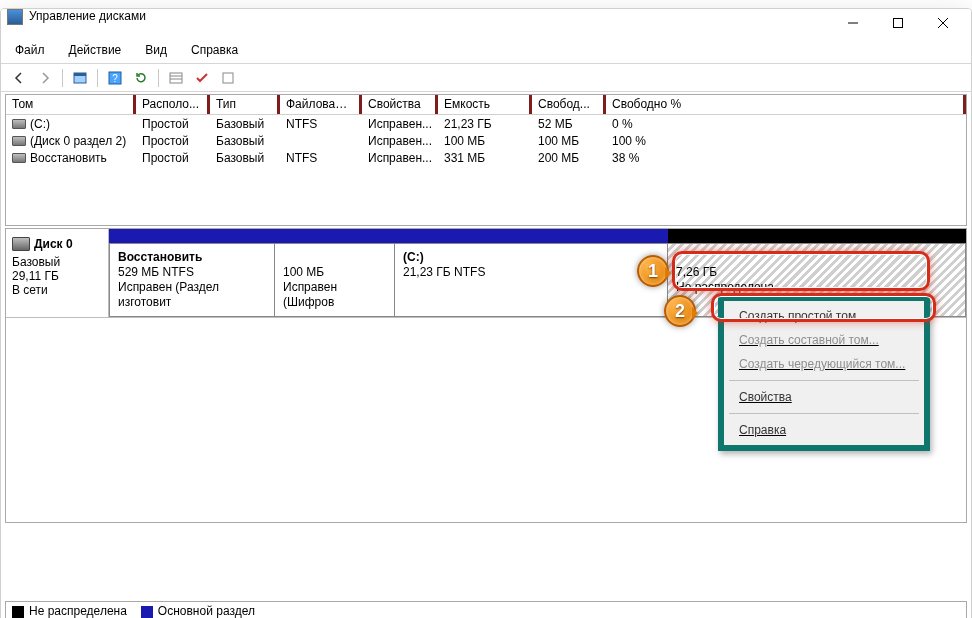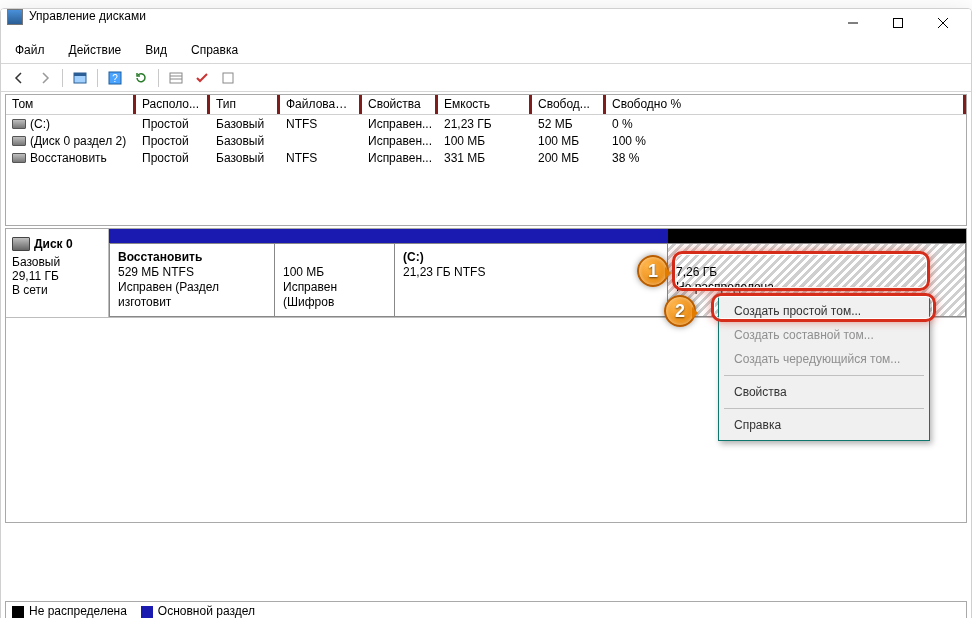--- a/index.html
+++ b/index.html
@@ -62,21 +62,21 @@
   .part{ border:1px solid #888; border-left-width:1px; padding:6px 8px; font-size:12px; line-height:15px; overflow:hidden; }
   .part + .part{ border-left:0; }
   .part.unalloc{
     background: repeating-linear-gradient(135deg,#fff,#fff 3px,#cfcfcf 3px,#cfcfcf 6px);
   }
   .highlight1{ position:absolute; border:3px solid #d62c1a; border-radius:10px; box-shadow:0 0 0 1px #fff inset, 0 0 8px rgba(214,44,26,.5); pointer-events:none; }
   .callout{ position:absolute; width:32px; height:32px; border-radius:50%; background:radial-gradient(circle at 30% 30%,#ffb347,#e07b00); border:2px solid #b85c00; box-shadow:0 0 6px rgba(0,0,0,.4), inset 0 0 4px rgba(255,255,255,.6); color:#fff; font-weight:bold; font-size:18px; display:flex; align-items:center; justify-content:center; text-shadow:0 1px 2px rgba(0,0,0,.6); pointer-events:none;}
   .callout::after{ content:""; position:absolute; right:-10px; top:10px; border:6px solid transparent; border-left-color:#e07b00; }
 
   
-  .ctxmenu{ position:absolute; width:212px; background:#f0f0f0; border:1px solid #0f766e; box-shadow:2px 3px 6px rgba(0,0,0,.3); padding:3px; }
+  .ctxmenu{ position:absolute; width:212px; background:#f0f0f0; border:6px solid #0f766e; box-shadow:2px 3px 6px rgba(0,0,0,.3); padding:3px;text-decoration:underline; }
   .ctxmenu .mi{ padding:5px 12px; color:#333; }
   .ctxmenu .mi.dis{ color:#8f8f8f; }
   .ctxmenu .sep{ height:1px; background:#c0c0c0; margin:4px 2px; }
 
   
   .legend{ position:absolute; left:4px; right:4px; bottom:4px; height:20px; border:1px solid #a9a9a9; display:flex; align-items:center; padding:0 6px; gap:14px; }
   .sw{ width:12px; height:12px; display:inline-block; margin-right:5px; vertical-align:middle; }
   .sw.un{ background:#000; } .sw.pr{ background:#1a1ab0; }
 </style>
 </head>

